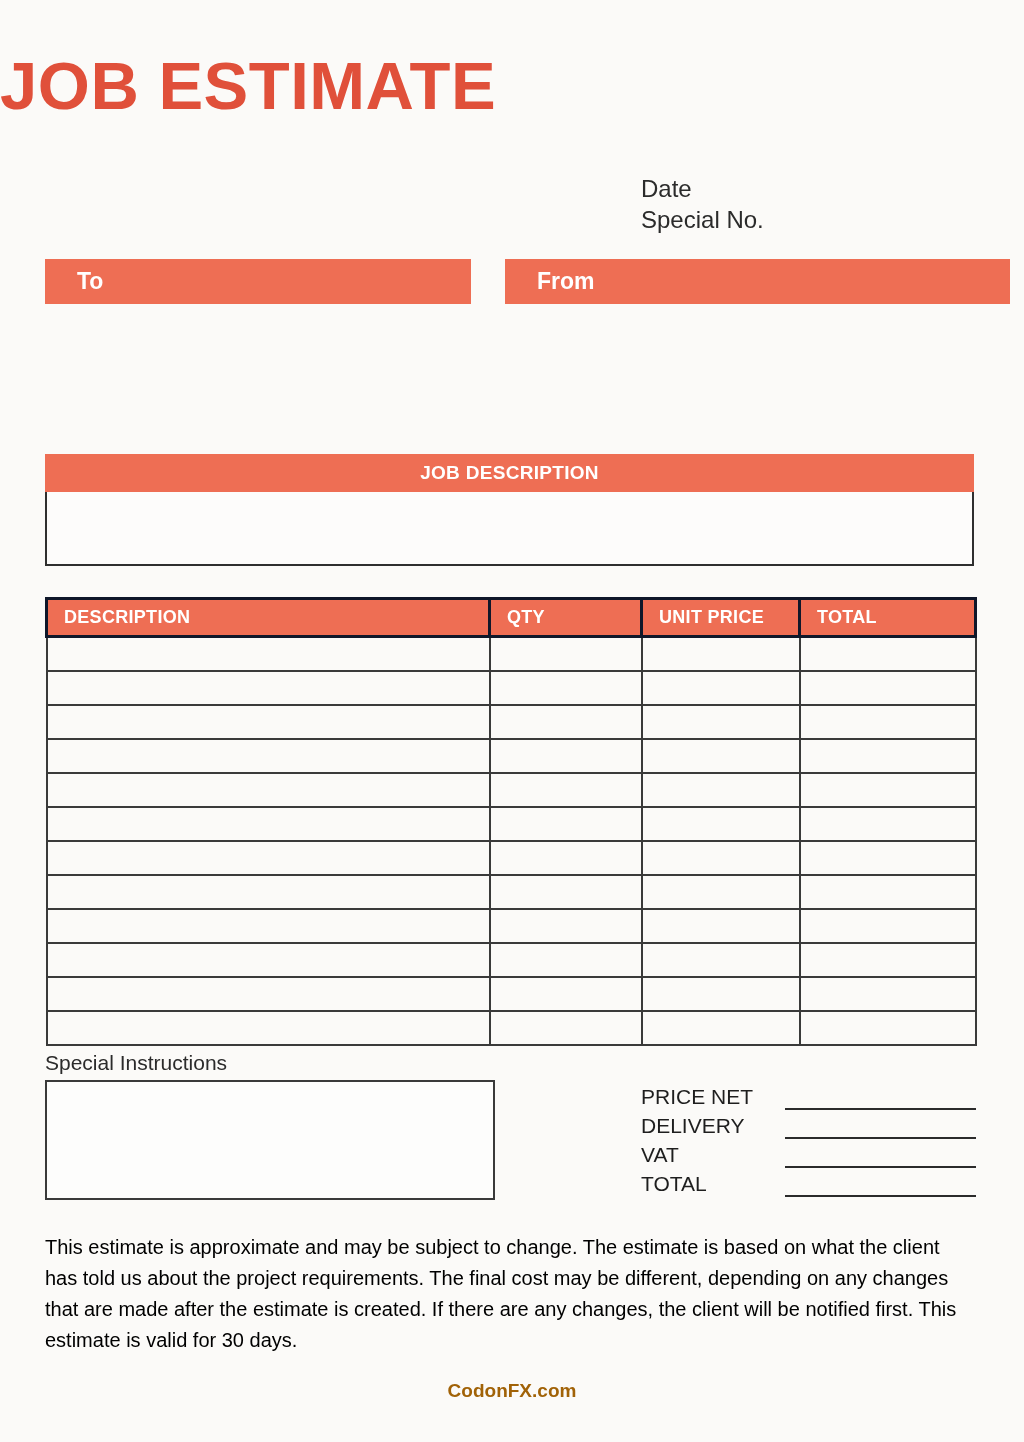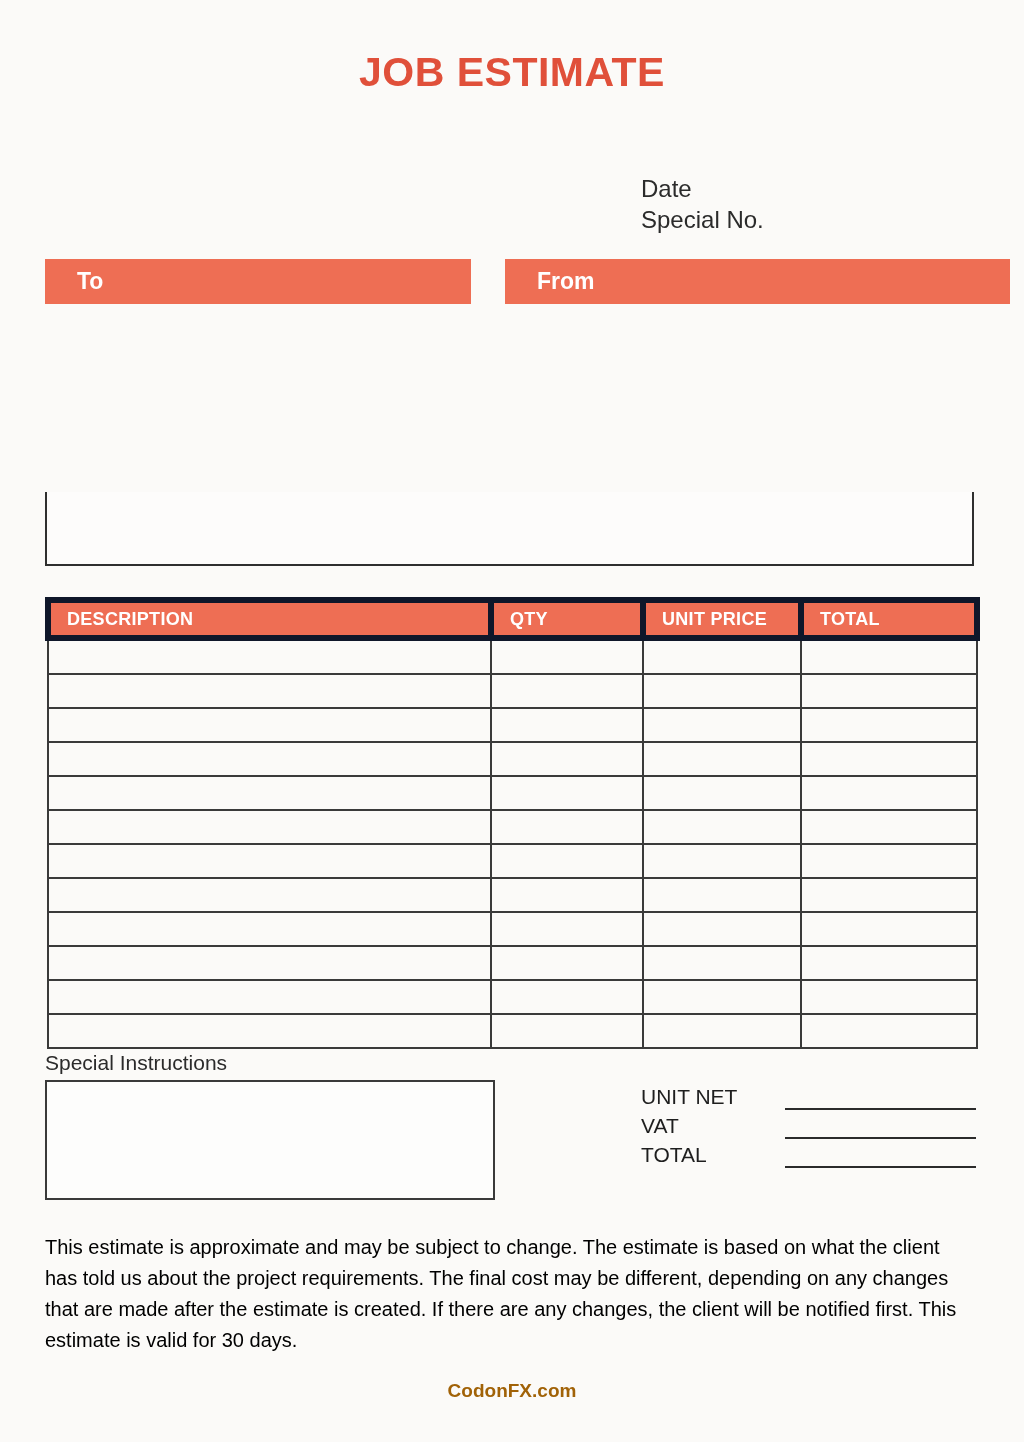--- a/index.html
+++ b/index.html
@@ -17,22 +17,21 @@
     background: #fbfaf8;
     overflow: hidden;
   }
 
   
   .doc-title {
     position: absolute;
     left: 0;
     top: 52px;
     width: 1024px;
-    text-align: center;
-    font-size: 41px;
+    font-size: 67px;
     font-weight: bold;
     letter-spacing: 0.5px;
     color: #e0503a;
     line-height: 1;
   }
 
   
   .meta {
     position: absolute;
     left: 641px;
@@ -99,21 +98,21 @@
   }
   .items th {
     background: #ee6e54;
     color: #ffffff;
     font-size: 18px;
     font-weight: bold;
     letter-spacing: 0.3px;
     text-align: left;
     padding: 0 0 0 16px;
     height: 38px;
-    border: 6px solid #0f172a;
+    border: 3px solid #0f172a;
     box-sizing: border-box;
   }
   .items td {
     height: 32px;
     border: 2px solid #3a3a3a;
     background: #fbfaf8;
     padding: 0;
   }
   .col-desc  { width: 443px; }
   .col-qty   { width: 152px; }
@@ -201,20 +200,21 @@
   </div>
 
   <div class="banner banner-to">
     <span>To</span>
   </div>
 
   <div class="banner banner-from">
     <span>From</span>
   </div>
 
+  <div class="jobdesc-header">JOB DESCRIPTION</div>
 
   <div class="jobdesc-box"></div>
 
   <table class="items">
     <colgroup>
       <col class="col-desc">
         <col class="col-qty">
         <col class="col-unit">
         <col class="col-total">
     </colgroup>
@@ -301,21 +301,25 @@
         </tr>
     </tbody>
   </table>
 
   <div class="special-label">Special Instructions</div>
 
   <div class="special-box"></div>
 
   <div class="totals">
     <div class="totals-row">
-      <div class="totals-label">UNIT NET</div>
+      <div class="totals-label">PRICE NET</div>
+      <div class="totals-line"></div>
+    </div>
+    <div class="totals-row">
+      <div class="totals-label">DELIVERY</div>
       <div class="totals-line"></div>
     </div>
     <div class="totals-row">
       <div class="totals-label">VAT</div>
       <div class="totals-line"></div>
     </div>
     <div class="totals-row">
       <div class="totals-label">TOTAL</div>
       <div class="totals-line"></div>
     </div>

